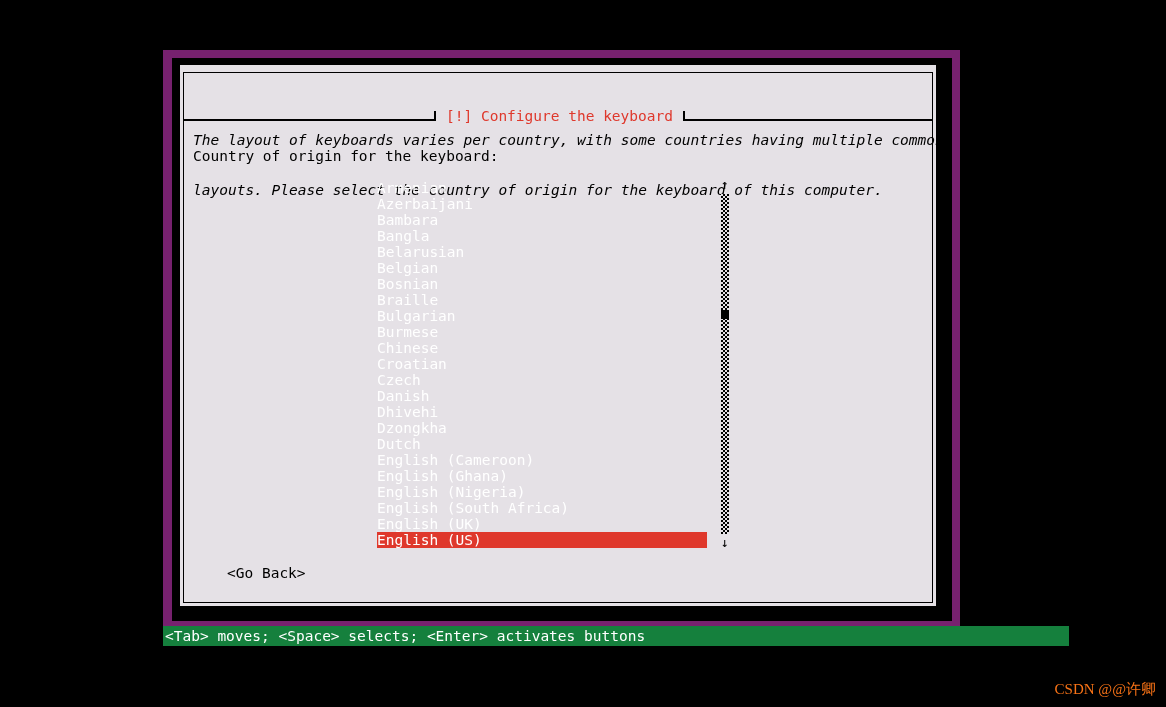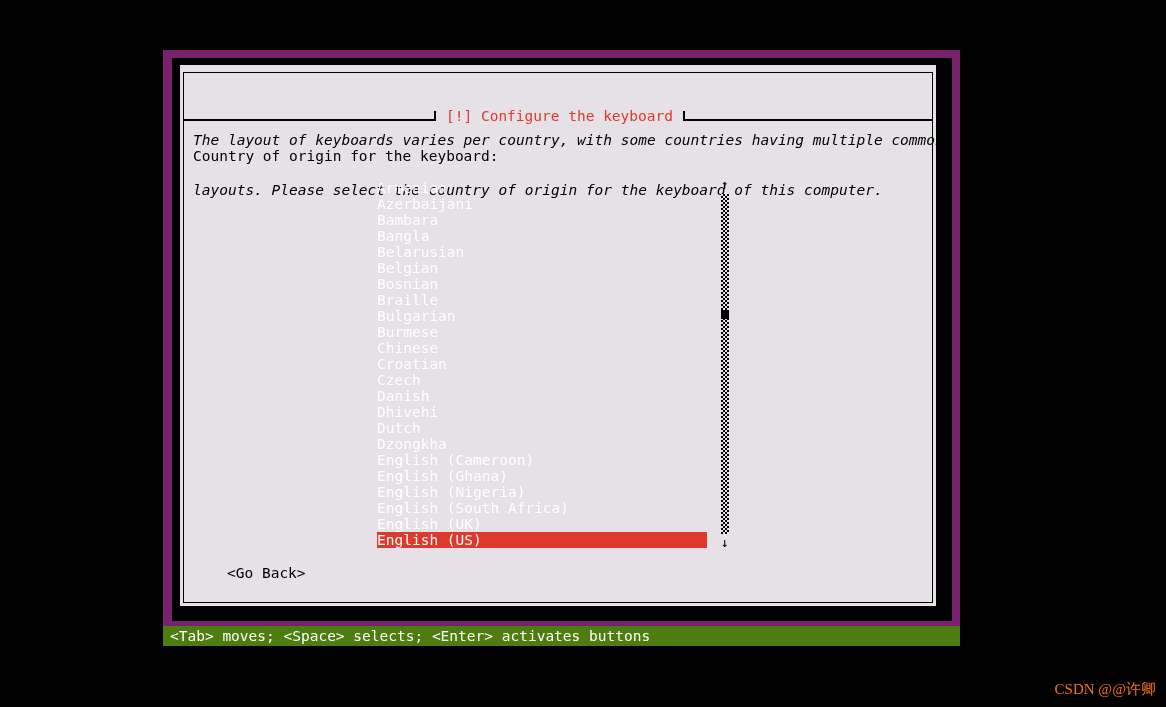--- a/index.html
+++ b/index.html
@@ -201,28 +201,28 @@
     padding: 0;
     font-family: inherit;
     cursor: pointer;
   }
 
   
   .statusbar {
     position: absolute;
     left: 163px;
     top: 626px;
-    width: 797px;
+    width: 906px;
     height: 20px;
-    background: #4d7c0f;
+    background: #15803d;
     color: #FFFFFF;
     font-size: 14.5px;
     line-height: 20px;
     white-space: pre;
-    padding-left: 7px;
+    padding-left: 2px;
     box-sizing: border-box;
   }
 
   
   .watermark {
     position: absolute;
     right: 10px;
     bottom: 8px;
     color: #f97316;
     font-size: 15px;
@@ -263,22 +263,22 @@
       <div class="list-item">Belgian</div>
       <div class="list-item">Bosnian</div>
       <div class="list-item">Braille</div>
       <div class="list-item">Bulgarian</div>
       <div class="list-item">Burmese</div>
       <div class="list-item">Chinese</div>
       <div class="list-item">Croatian</div>
       <div class="list-item">Czech</div>
       <div class="list-item">Danish</div>
       <div class="list-item">Dhivehi</div>
+      <div class="list-item">Dzongkha</div>
       <div class="list-item">Dutch</div>
-      <div class="list-item">Dzongkha</div>
       <div class="list-item">English (Cameroon)</div>
       <div class="list-item">English (Ghana)</div>
       <div class="list-item">English (Nigeria)</div>
       <div class="list-item">English (South Africa)</div>
       <div class="list-item">English (UK)</div>
       <div class="list-item selected">English (US)</div>
     </div>
 
   <div class="scrollbar">
     <div class="sb-arrow up">↑</div>

